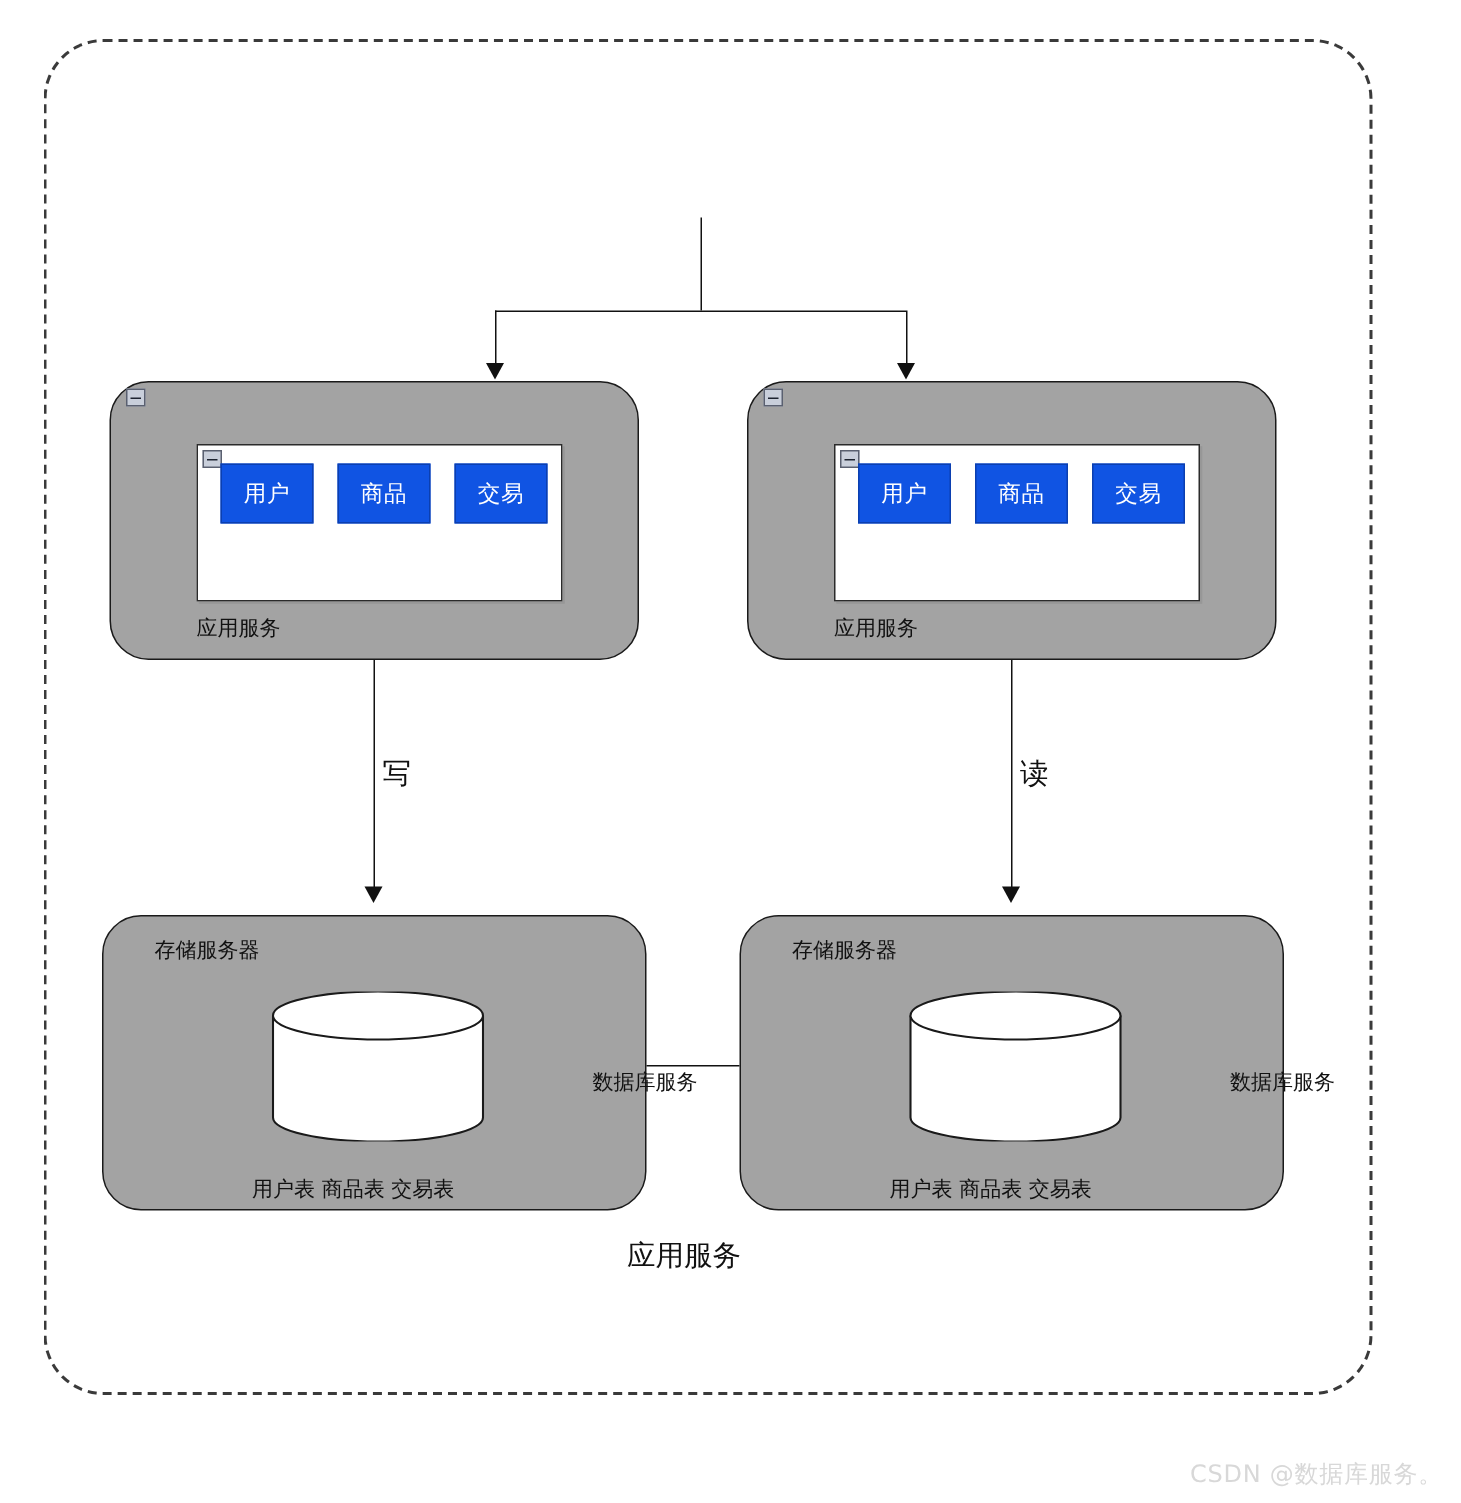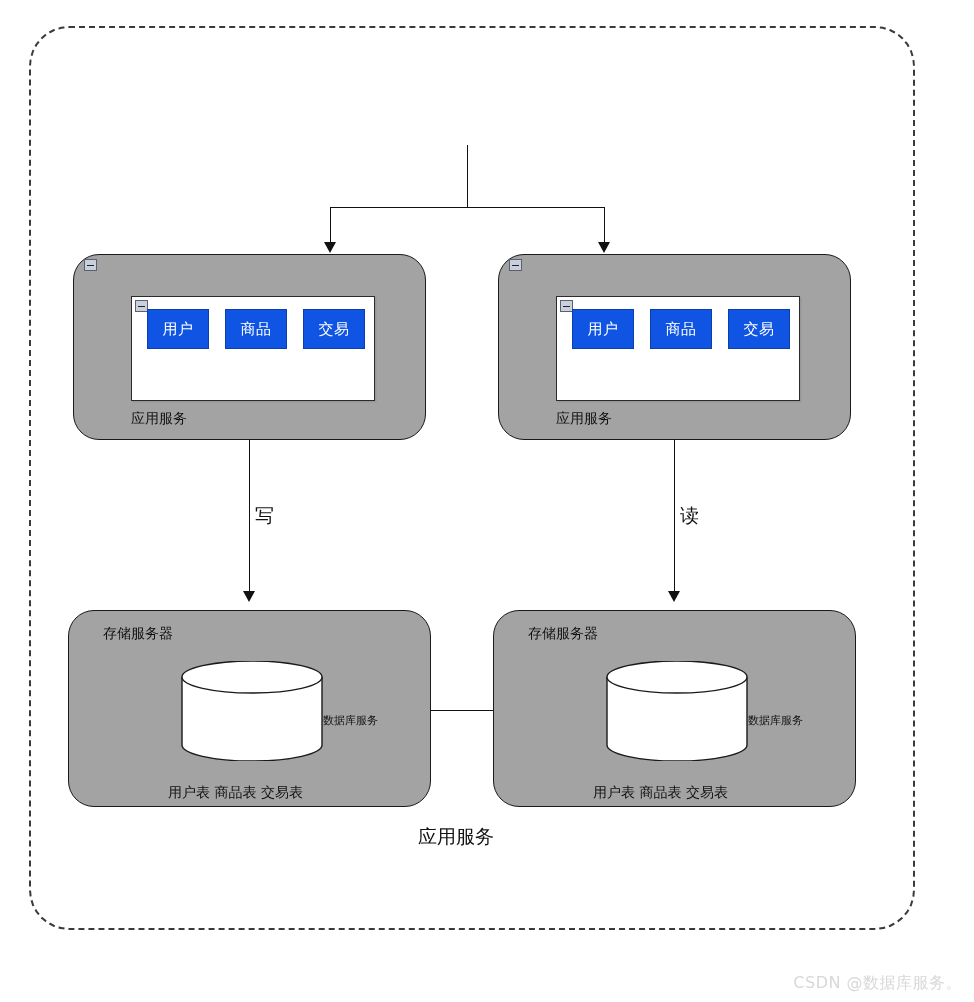--- a/index.html
+++ b/index.html
@@ -137,22 +137,22 @@
     border-top: 11px solid #111111;
   }
 
   
   .cylinder {
     position: absolute;
   }
   .cyl-label {
     position: absolute;
     width: 100%;
-    text-align: left;
-    font-size: 11px;
+    text-align: right;
+    font-size: 14px;
     color: #111111;
     white-space: nowrap;
   }
 
   
   .watermark {
     position: absolute;
     right: 12px;
     bottom: 8px;
     font-size: 16px;

